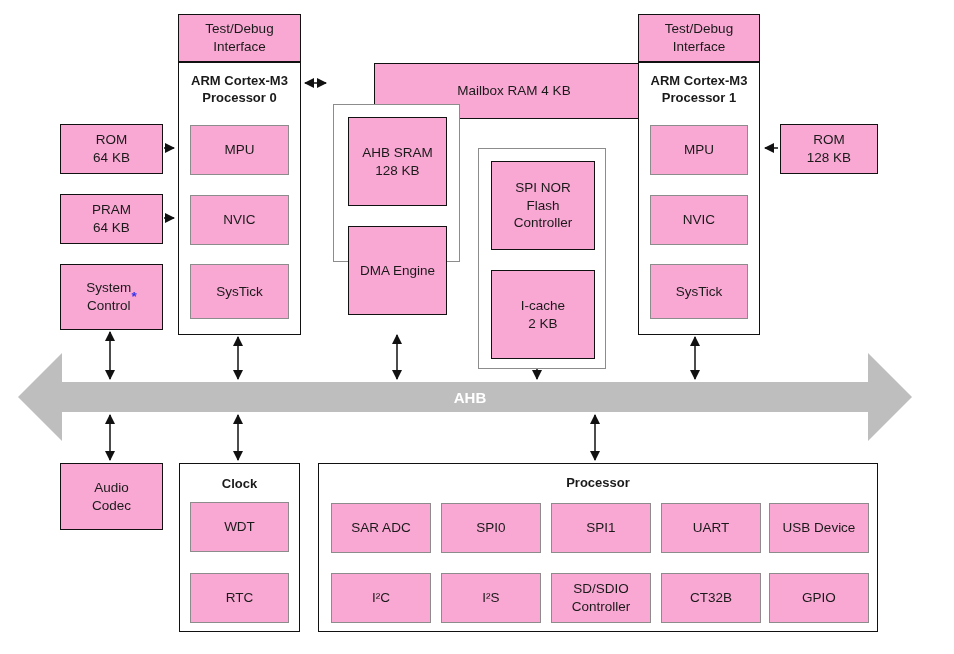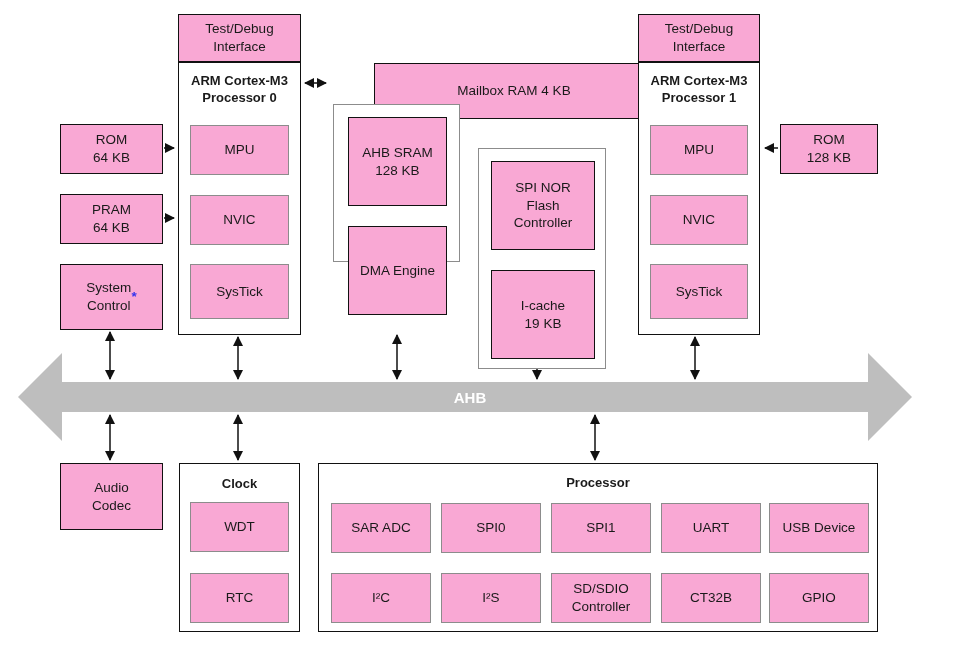--- a/index.html
+++ b/index.html
@@ -75,21 +75,21 @@
     <div class="box blackline" style="left:14px;top:12px;width:99px;height:89px;">AHB SRAM
 128 KB</div>
     <div class="box blackline" style="left:14px;top:121px;width:99px;height:89px;">DMA Engine</div>
   </div>
 
   <div class="container grayborder" style="left:478px;top:112px;width:128px;height:221px;margin-top:36px;">
     <div class="box blackline" style="left:12px;top:12px;width:104px;height:89px;">SPI NOR
 Flash
 Controller</div>
     <div class="box blackline" style="left:12px;top:121px;width:104px;height:89px;">I-cache
-19 KB</div>
+2 KB</div>
   </div>
 
   <div class="box" style="left:638px;top:14px;width:122px;height:48px;">Test/Debug
 Interface</div>
   <div class="container" style="left:638px;top:62px;width:122px;height:273px;">
     <div class="ctitle" style="top:10px;">ARM Cortex-M3
 Processor 1</div>
     <div class="box inner" style="left:11px;top:62px;width:98px;height:50px;">MPU</div>
     <div class="box inner" style="left:11px;top:132px;width:98px;height:50px;">NVIC</div>
     <div class="box inner" style="left:11px;top:201px;width:98px;height:55px;">SysTick</div>

